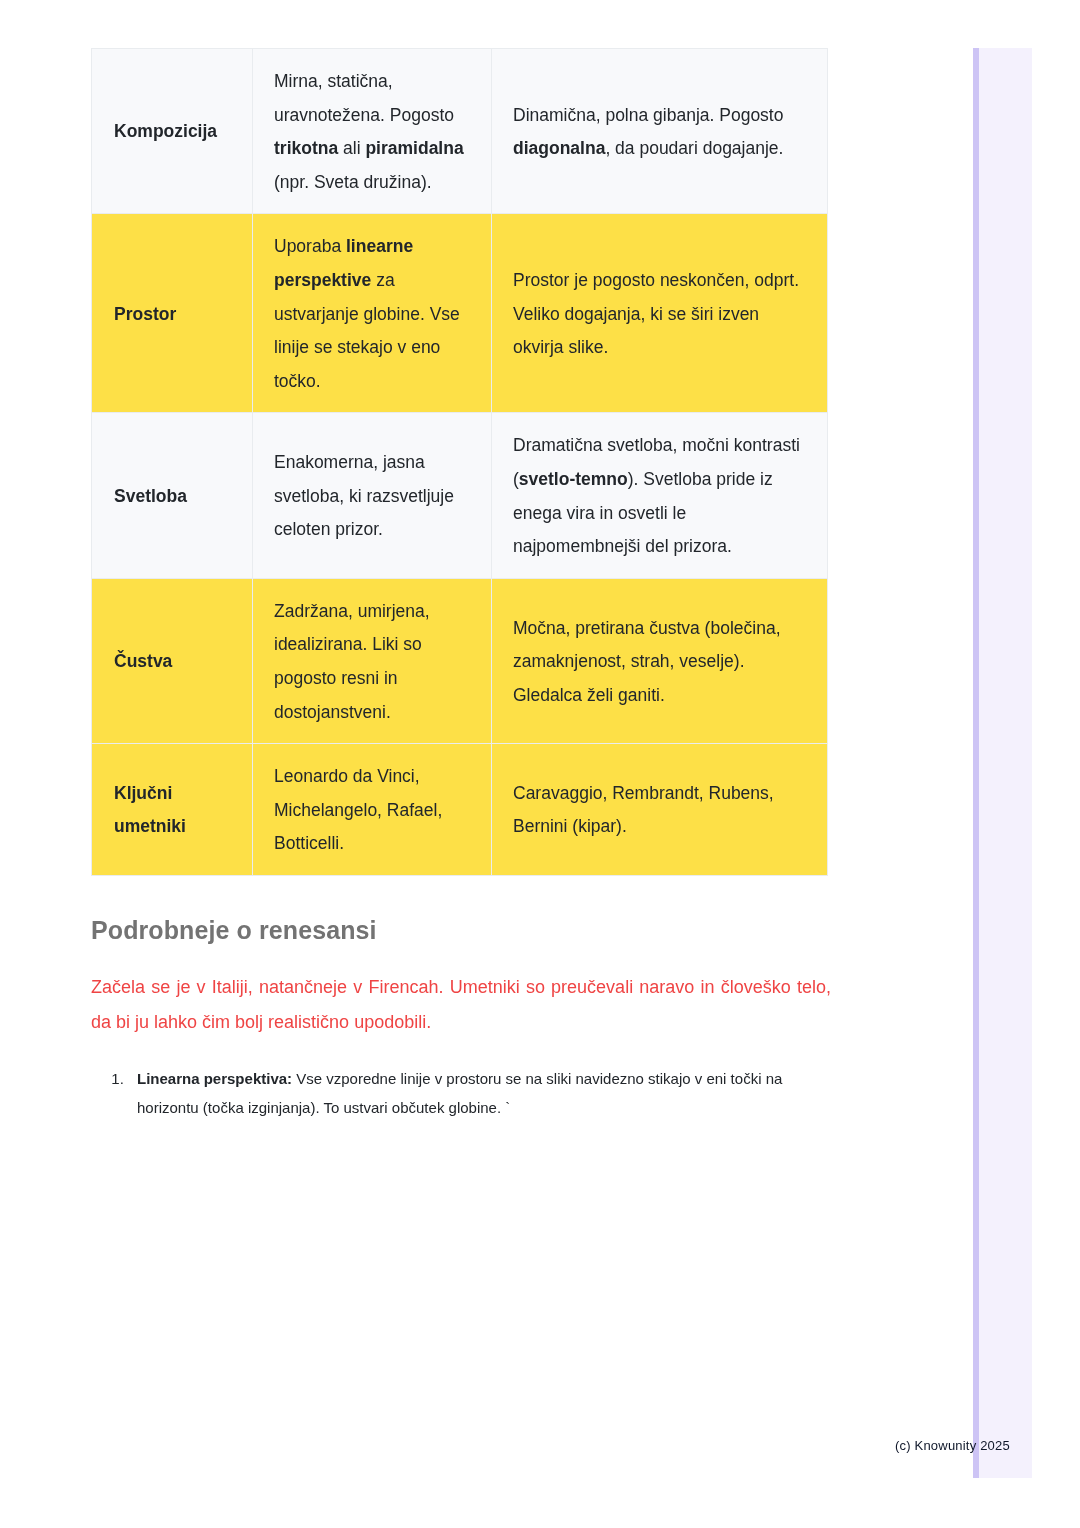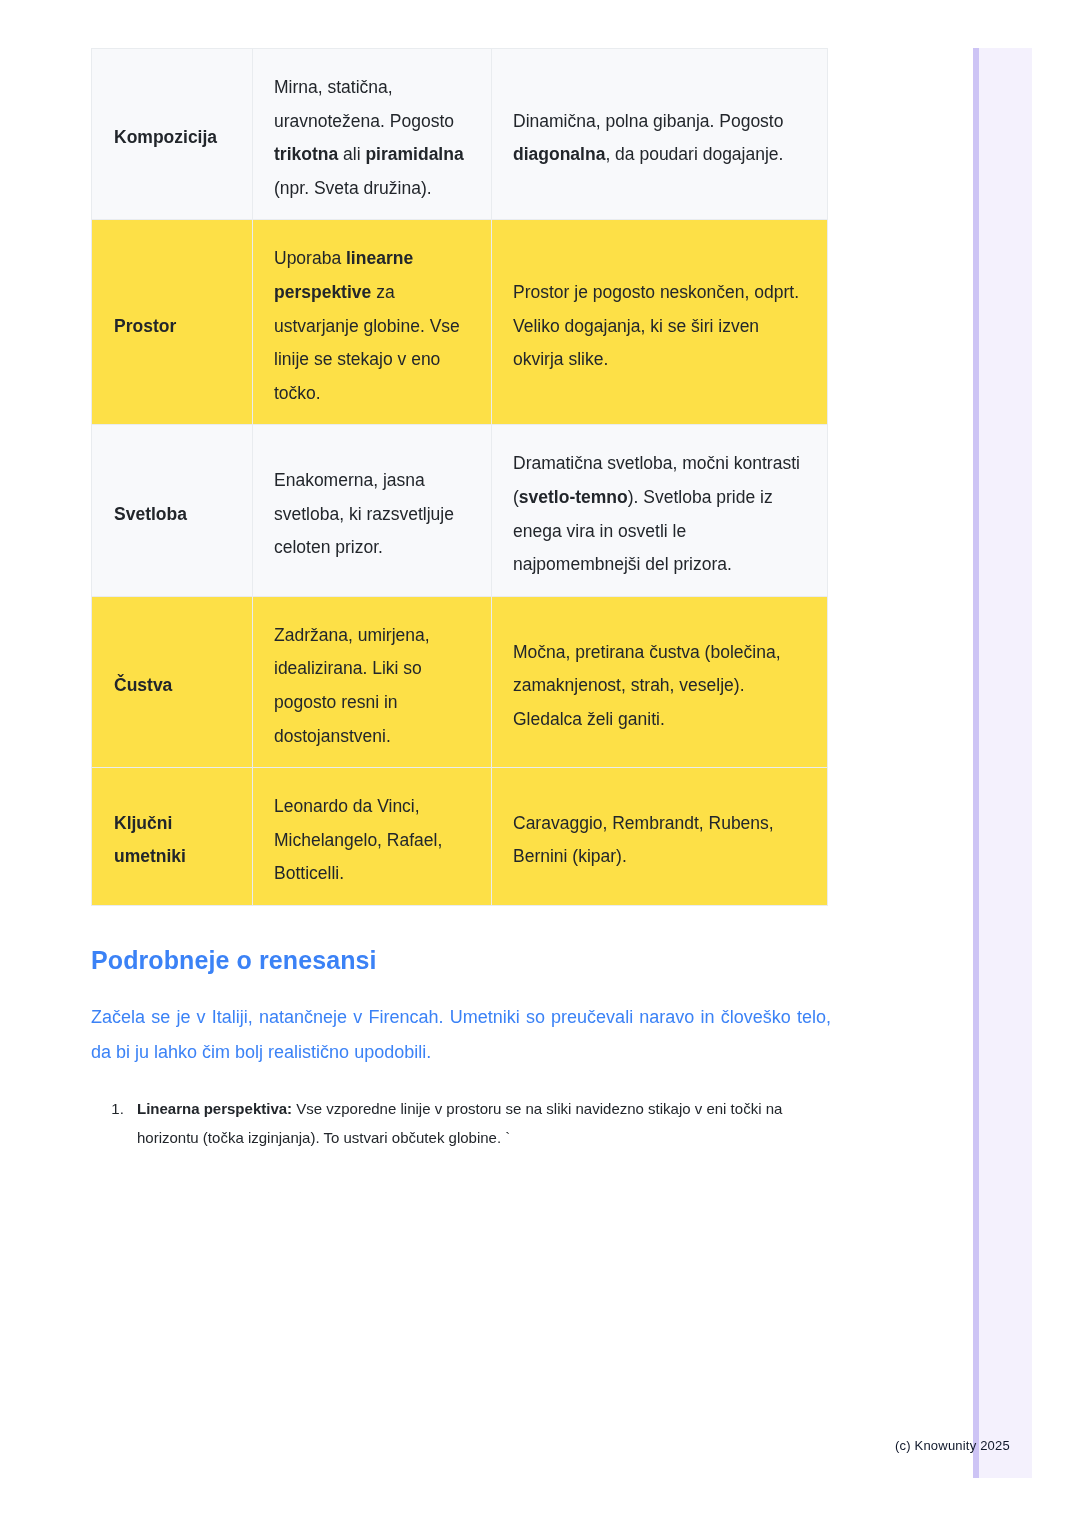--- a/index.html
+++ b/index.html
@@ -44,51 +44,51 @@
     margin-top: 48px;
     font-size: 17.5px;
     line-height: 1.92;
   }
   #comparison-table col.c1 { width: 161px; }
   #comparison-table col.c2 { width: 239px; }
   #comparison-table col.c3 { width: 336px; }
 
   #comparison-table td {
     border: 1px solid #e9ecef;
-    padding: 22px 22px 14px 21px;
+    padding: 16px 22px 14px 21px;
     vertical-align: middle;
     color: #22262b;
     word-wrap: break-word;
   }
   #comparison-table tr.shaded td { background: #f8f9fb; }
   #comparison-table tr.plain td { background: #fde047; }
   #comparison-table td.label {
     font-weight: bold;
     padding-left: 22px;
     padding-right: 10px;
   }
   #comparison-table b { font-weight: bold; }
 
   
   #section-heading {
     margin: 38px 0 0 0;
     font-size: 25px;
     font-weight: bold;
-    color: #3b82f6;
+    color: #737373;
     letter-spacing: 0.1px;
     line-height: 1.3;
   }
 
   
   #intro-paragraph {
     margin: 24px 0 0 0;
     font-size: 18px;
     line-height: 1.92;
     text-align: justify;
-    color: #3b82f6;
+    color: #ef4444;
     width: 740px;
   }
 
   
   #detail-list {
     margin: 26px 0 0 0;
     padding-left: 37px;
     font-size: 15px;
     line-height: 1.92;
     color: #22262b;

